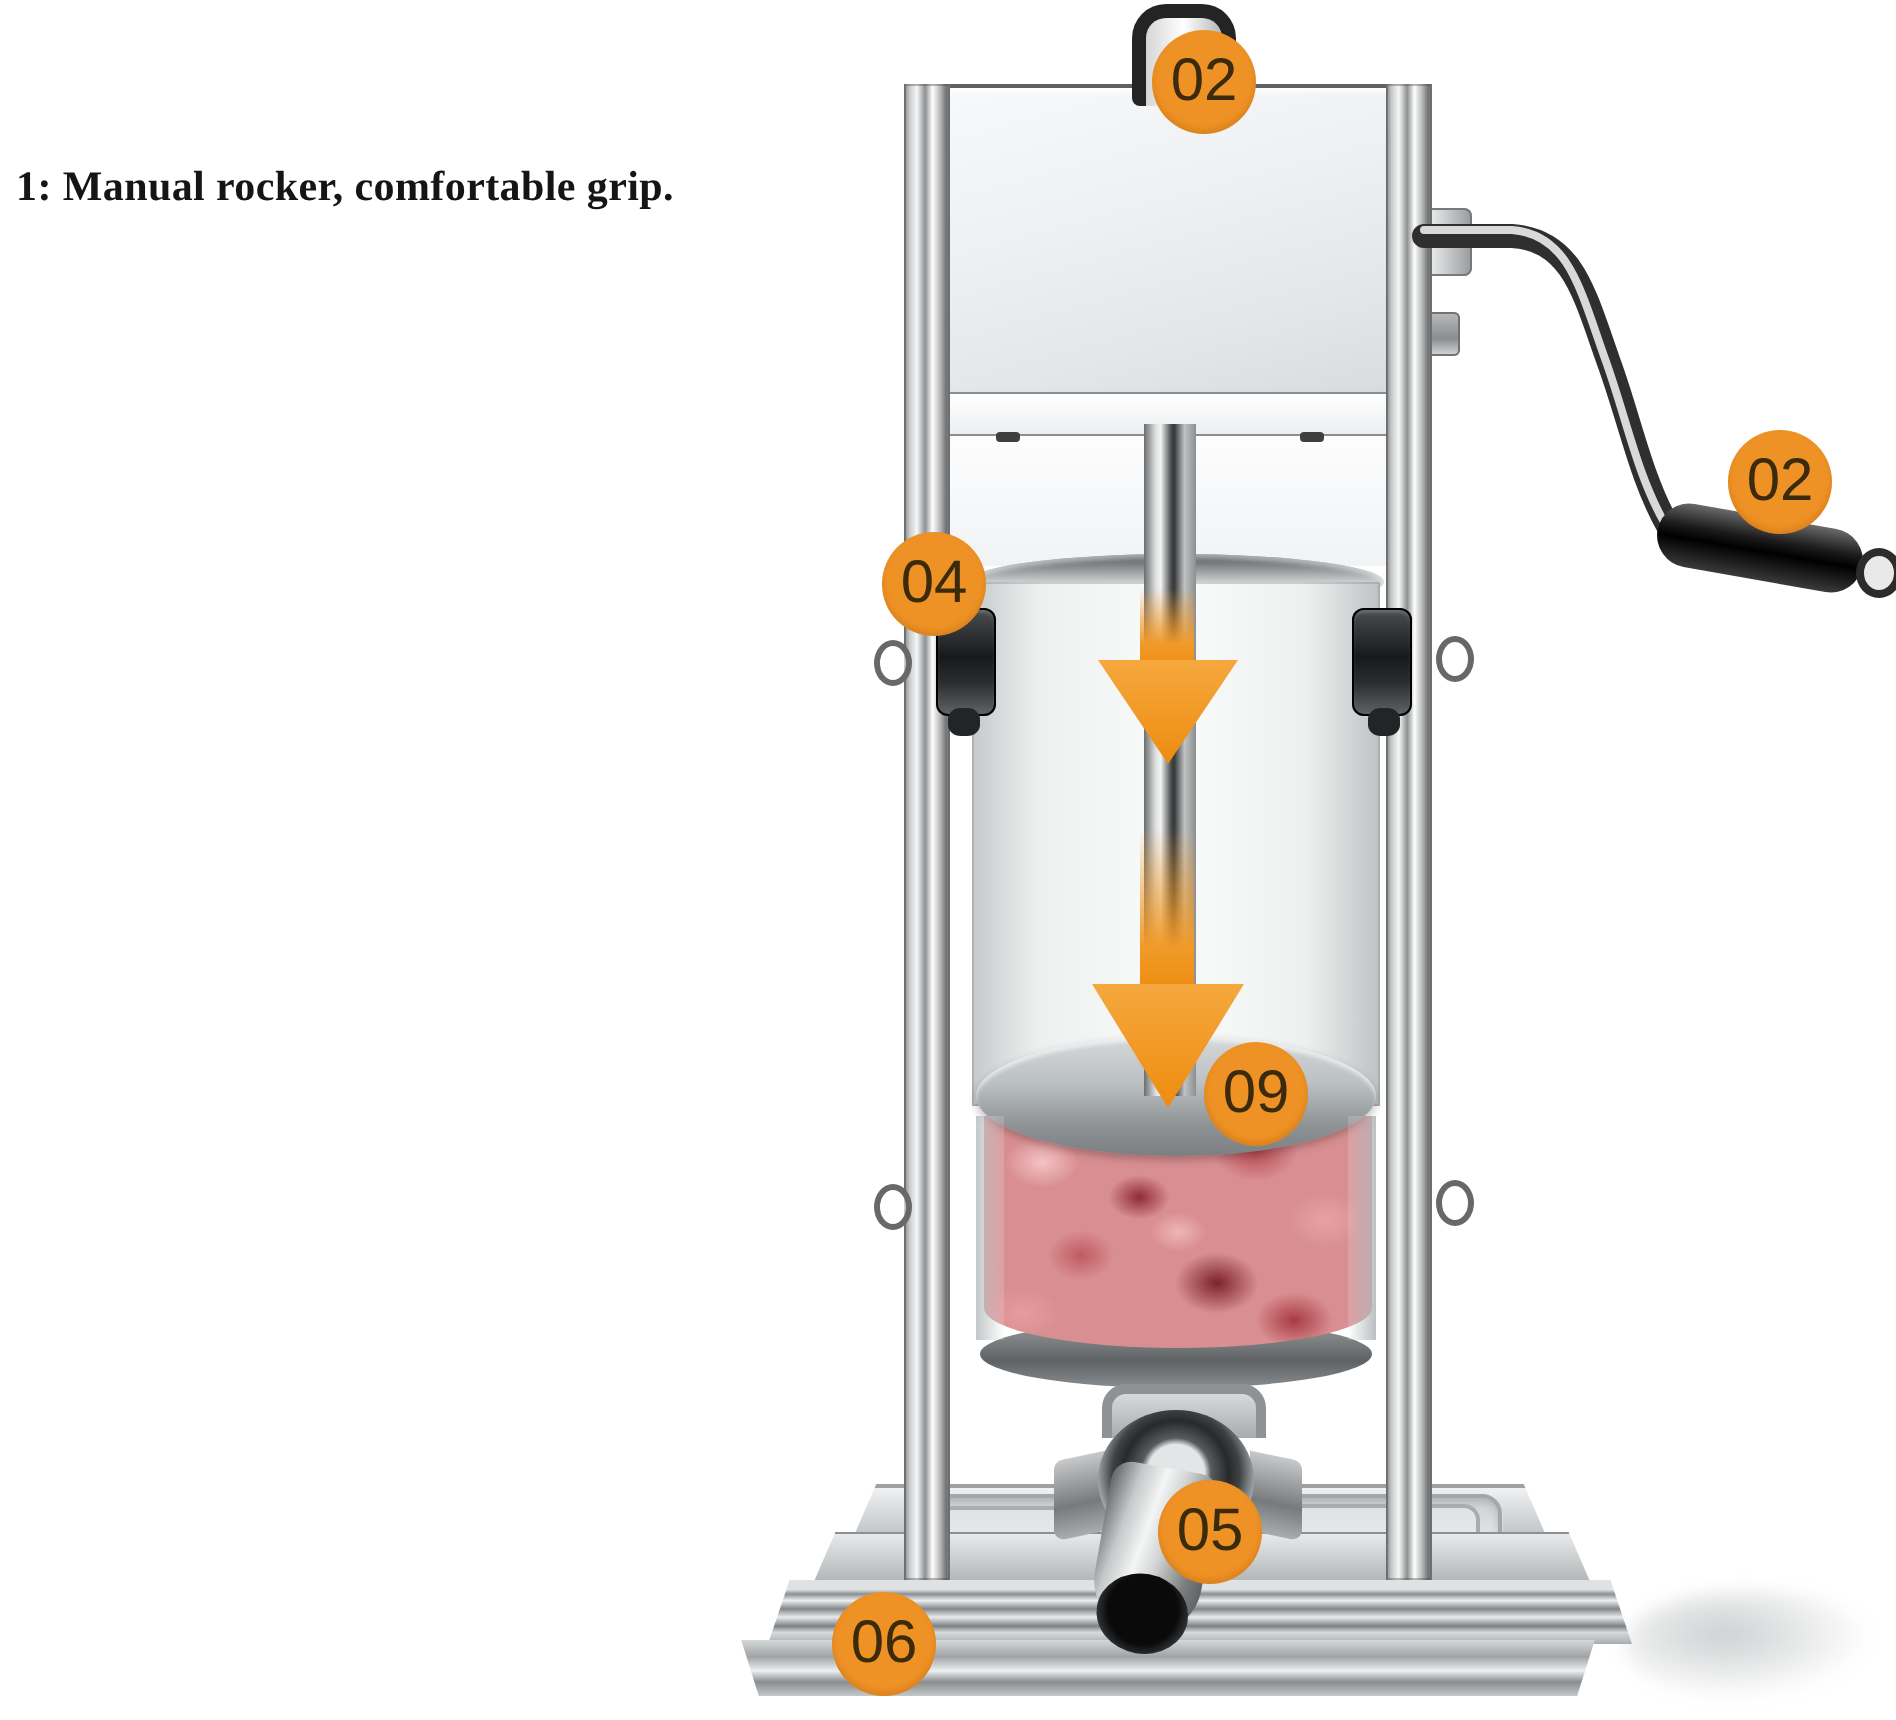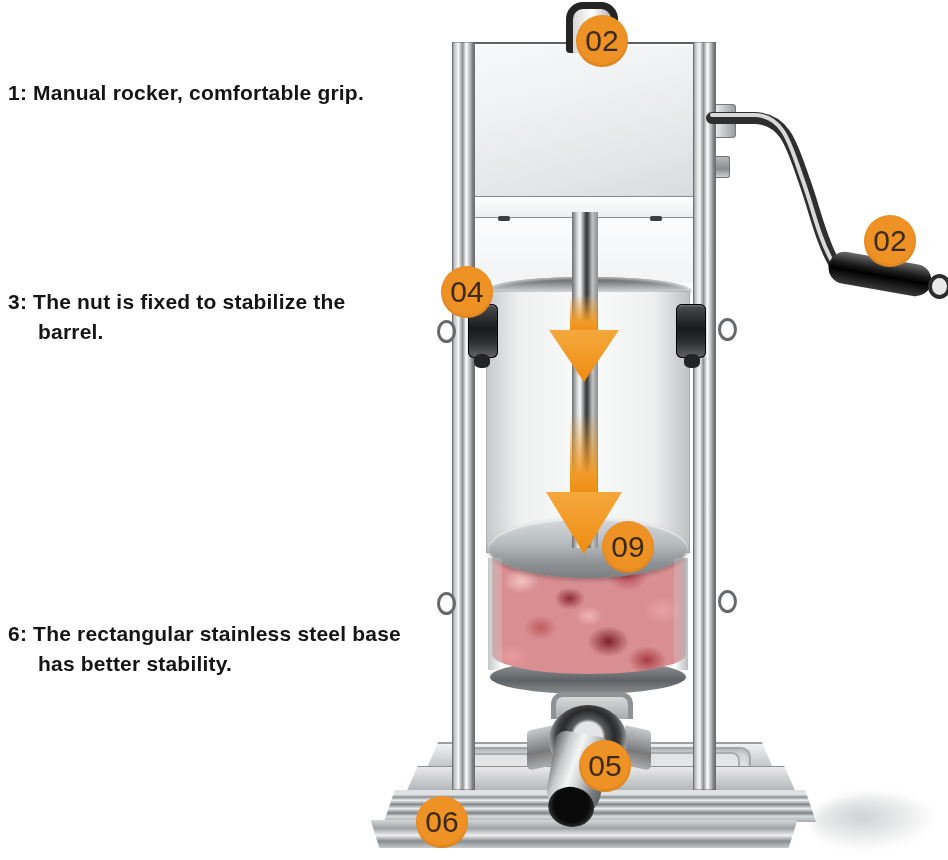--- a/index.html
+++ b/index.html
@@ -3,21 +3,21 @@
 <meta charset="utf-8">
 <style>
   html,body{margin:0;padding:0;background:#ffffff;}
   #canvas{position:relative;width:948px;height:860px;background:#ffffff;overflow:hidden;
           font-family:"Liberation Sans",sans-serif;}
   .abs{position:absolute;}
 
   
   .feature{position:absolute;left:8px;color:#151515;font-weight:700;font-size:21px;
            line-height:30px;padding-left:30px;text-indent:-30px;letter-spacing:.2px;}
-  .f1{top:78px;width:460px;}
+  .f1{top:78px;width:460px;font-family:Liberation Serif, serif;}
   .f2{top:165px;width:400px;}
   .f3{top:287px;width:340px;}
   .f4{top:408px;width:480px;}
   .f5{top:501px;width:415px;}
   .f6{top:619px;width:395px;}
 
   
   .badge{position:absolute;width:52px;height:52px;border-radius:50%;background:#ef9226;
          color:#3b2a0c;font-size:30px;line-height:52px;text-align:center;z-index:30;
          box-shadow:inset 0 -2px 3px rgba(150,80,0,.25);}
@@ -154,22 +154,20 @@
     clip-path:polygon(1.5% 0,98.5% 0,96.5% 100%,3.5% 100%);
     background:linear-gradient(180deg,#d5d8d9 0%,#a0a3a5 30%,#edeff0 55%,#8a8d8f 75%,#c5c8c9 100%);
     box-shadow:0 4px 8px rgba(0,0,0,.12);}
 </style>
 </head>
 <body>
 
 <div id="canvas">
 
   <div class="feature f1">1: Manual rocker, comfortable grip.</div>
-  <div class="feature f3">3: The nut is fixed to stabilize the barrel.</div>
-  <div class="feature f6">6: The rectangular stainless steel base has better stability.</div>
 
   <div class="abs floor-shadow"></div>
 
   <div class="abs under-panel"></div>
   <div class="abs gearbox"></div>
   <div class="abs gearbox-lip"></div>
   <div class="abs screw screw-l"></div>
   <div class="abs screw screw-r"></div>
   <div class="abs carry-handle"></div>
   <div class="rail rail-left"></div>

